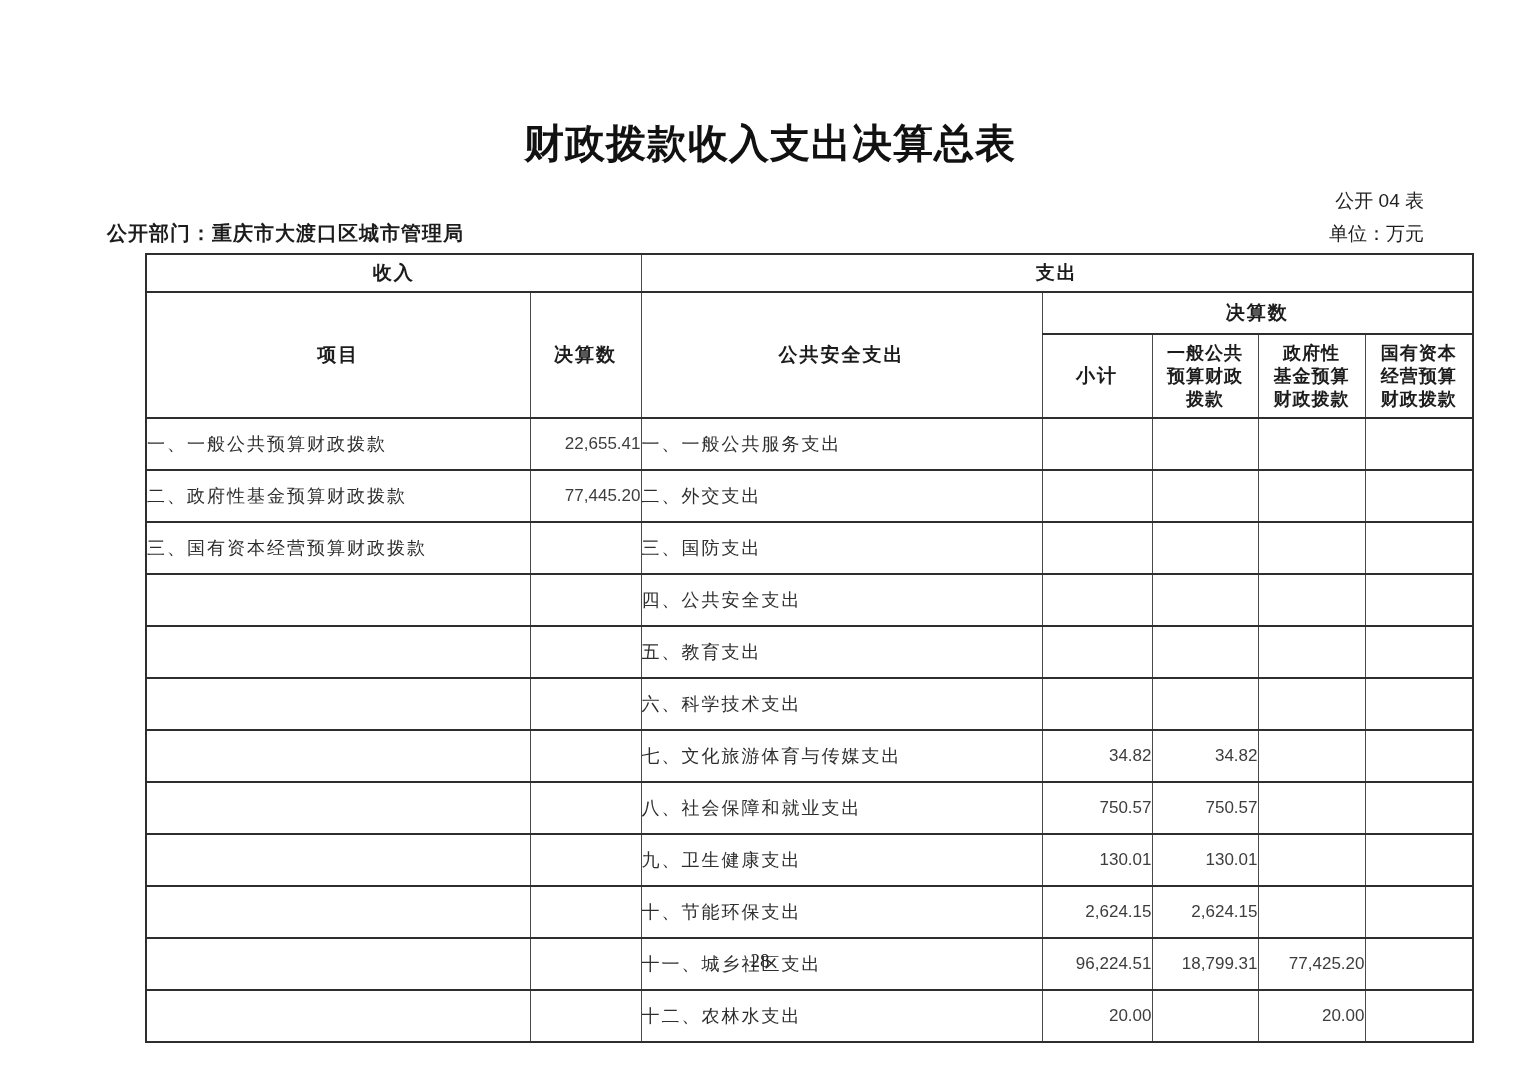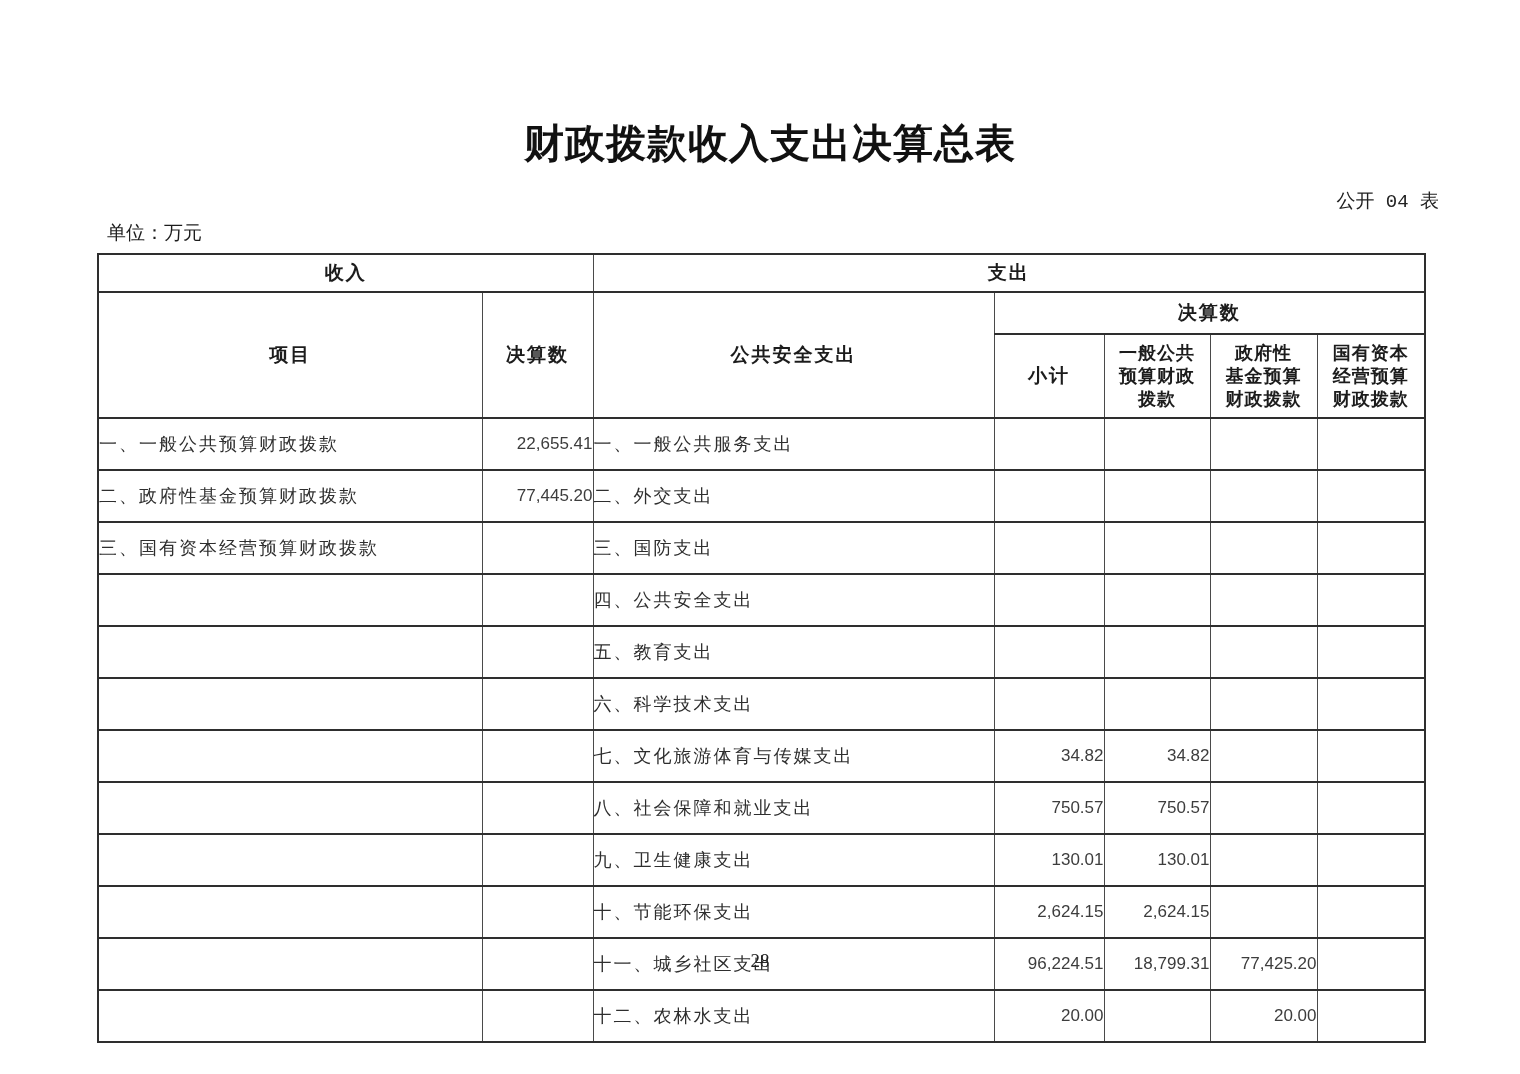--- a/index.html
+++ b/index.html
@@ -15,23 +15,23 @@
   }
   .doc-title {
     position: absolute; top: 116px; left: 10px; width: 100%;
     text-align: center;
     font-size: 40px; font-weight: bold;
     letter-spacing: 1px;
     font-family: "Liberation Sans", sans-serif;
     color: #111;
   }
   .table-code {
-    position: absolute; top: 188px; right: 81px;
+    position: absolute; top: 188px; right: 96px;
     font-size: 19px;
-    font-family: Liberation Mono, monospace;
+    font-family: Liberation Sans, sans-serif;
     color: #222;
   }
   .meta-line {
     position: absolute; top: 220px; left: 107px; right: 96px;
     display: flex; justify-content: space-between; align-items: flex-end;
     font-family: "Liberation Serif", serif;
     color: #1c1c1c;
   }
   .department { font-size: 20px; font-weight: bold; letter-spacing: 1px; }
   .unit-label { font-size: 19px; }
@@ -44,21 +44,21 @@
     background: #fff;
   }
   table.fiscal-table td {
     border-left: 1px solid #4a4a4a;
     border-right: 1px solid #4a4a4a;
     border-top: 2px solid #2e2e2e;
     border-bottom: 2px solid #2e2e2e;
     padding: 0;
     overflow: hidden;
   }
-  table.fiscal-table { border: 2px solid #2e2e2e; }
+  table.fiscal-table { border: 2px solid #2e2e2e; margin-left: 48px; }
 
   .hdr {
     text-align: center; vertical-align: middle;
     font-size: 19px; font-weight: bold;
     letter-spacing: 2px;
     color: #1c1c1c;
     font-family: "Liberation Sans", sans-serif;
   }
   .hdr-wrap {
     white-space: pre-line;
@@ -99,20 +99,21 @@
 </head>
 <body>
 
 <div class="page">
 
   <div class="doc-title">财政拨款收入支出决算总表</div>
 
   <div class="table-code">公开 04 表</div>
 
   <div class="meta-line">
+    <span class="department">公开部门：重庆市大渡口区城市管理局</span>
     <span class="unit-label">单位：万元</span>
   </div>
 
   <table class="fiscal-table">
     <colgroup>
       <col style="width:384px">
       <col style="width:111px">
       <col style="width:401px">
       <col style="width:110px">
       <col style="width:106px">

